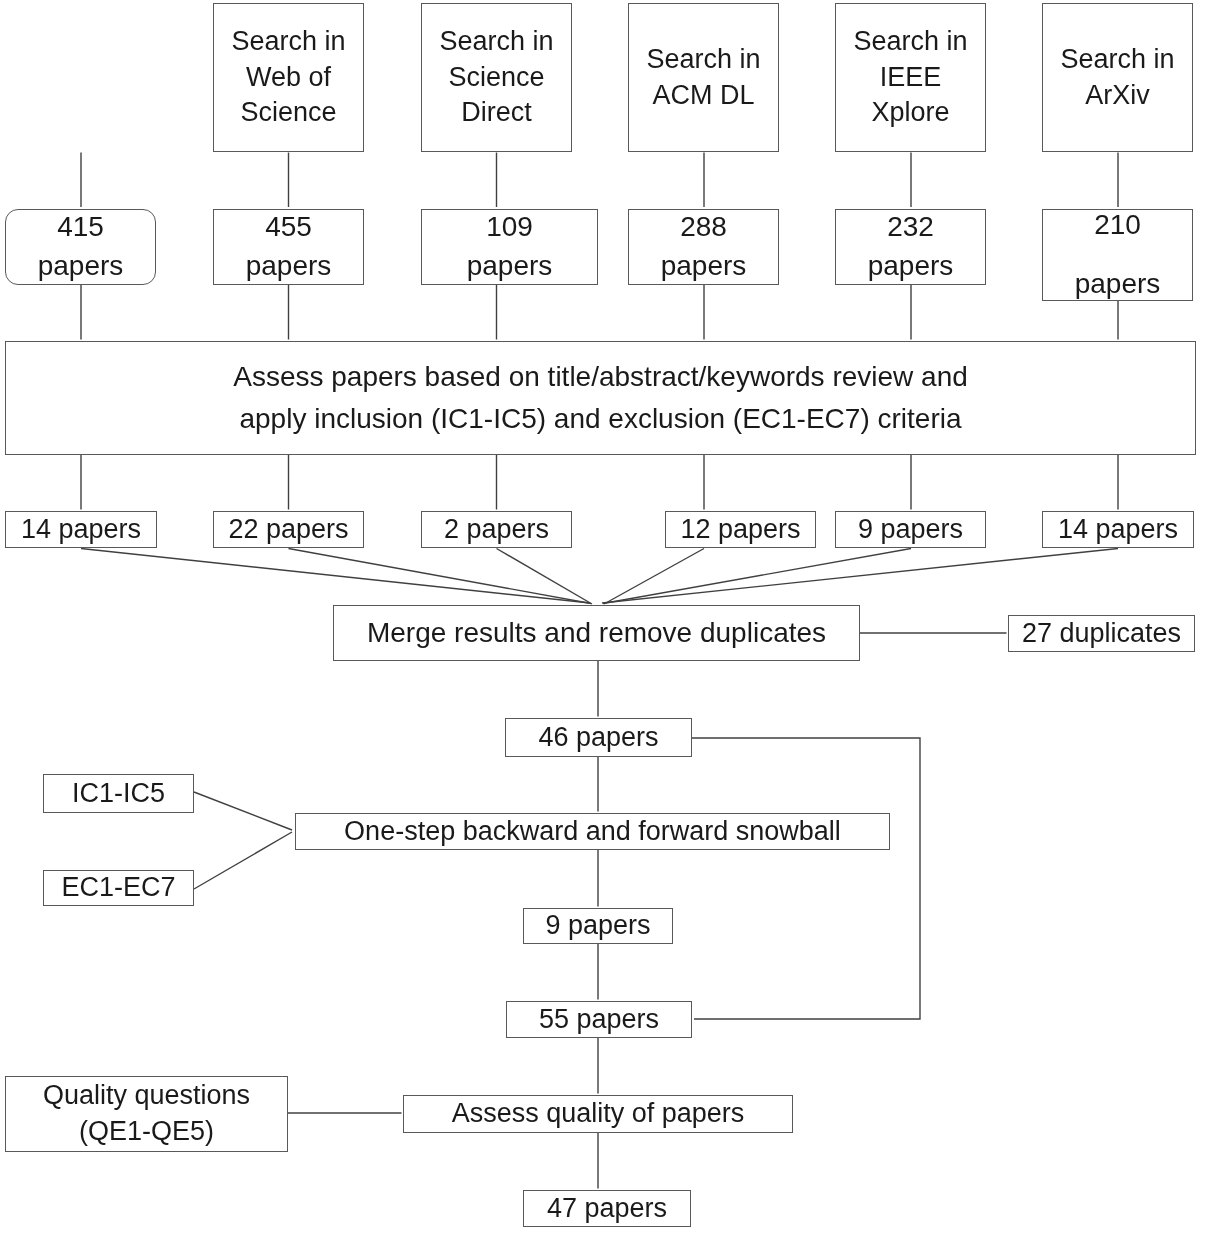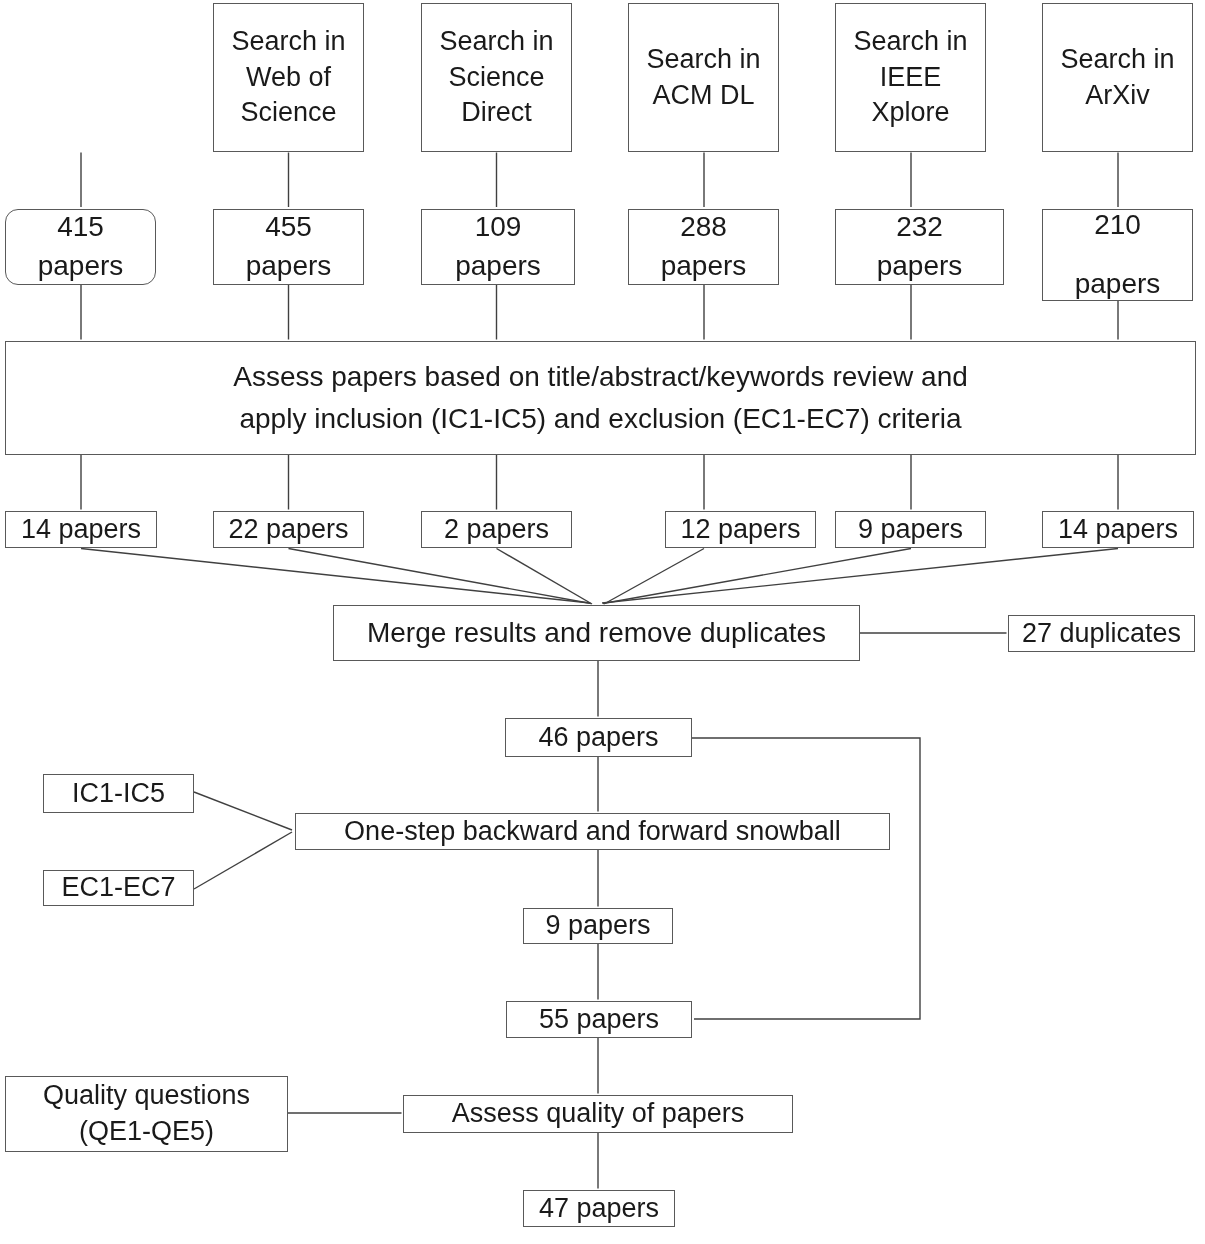--- a/index.html
+++ b/index.html
@@ -99,29 +99,29 @@
   <div class="box" style="left:1042px;top:3px;width:151px;height:149px;padding:0 8px;">Search in ArXiv</div>
 
   <div class="box count" style="left:5px;top:209px;width:151px;height:76px;border-radius:13px;">
     <span class="ln">415</span>
     <span class="ln">papers</span>
   </div>
   <div class="box count" style="left:213px;top:209px;width:151px;height:76px;">
     <span class="ln">455</span>
     <span class="ln">papers</span>
   </div>
-  <div class="box count" style="left:421px;top:209px;width:154px;height:76px;">
+  <div class="box count" style="left:421px;top:209px;width:177px;height:76px;">
     <span class="ln">109</span>
     <span class="ln">papers</span>
   </div>
   <div class="box count" style="left:628px;top:209px;width:151px;height:76px;">
     <span class="ln">288</span>
     <span class="ln">papers</span>
   </div>
-  <div class="box count" style="left:835px;top:209px;width:169px;height:76px;">
+  <div class="box count" style="left:835px;top:209px;width:151px;height:76px;">
     <span class="ln">232</span>
     <span class="ln">papers</span>
   </div>
   <div class="box count" style="left:1042px;top:209px;width:151px;height:92px;gap:20px;">
     <span class="ln">210</span>
     <span class="ln">papers</span>
   </div>
 
   <div class="box wide" style="left:5px;top:341px;width:1191px;height:114px;">
     <span class="ln">Assess papers based on title/abstract/keywords review and</span>
@@ -149,15 +149,15 @@
 
   <div class="box" style="left:506px;top:1001px;width:186px;height:37px;">55 papers</div>
 
   <div class="box" style="left:5px;top:1076px;width:283px;height:76px;">
     <span class="ln">Quality questions</span>
     <span class="ln">(QE1-QE5)</span>
   </div>
 
   <div class="box" style="left:403px;top:1095px;width:390px;height:38px;">Assess quality of papers</div>
 
-  <div class="box" style="left:523px;top:1190px;width:152px;height:37px;">47 papers</div>
+  <div class="box" style="left:523px;top:1190px;width:168px;height:37px;">47 papers</div>
 
 </div>
 
 </body></html>

